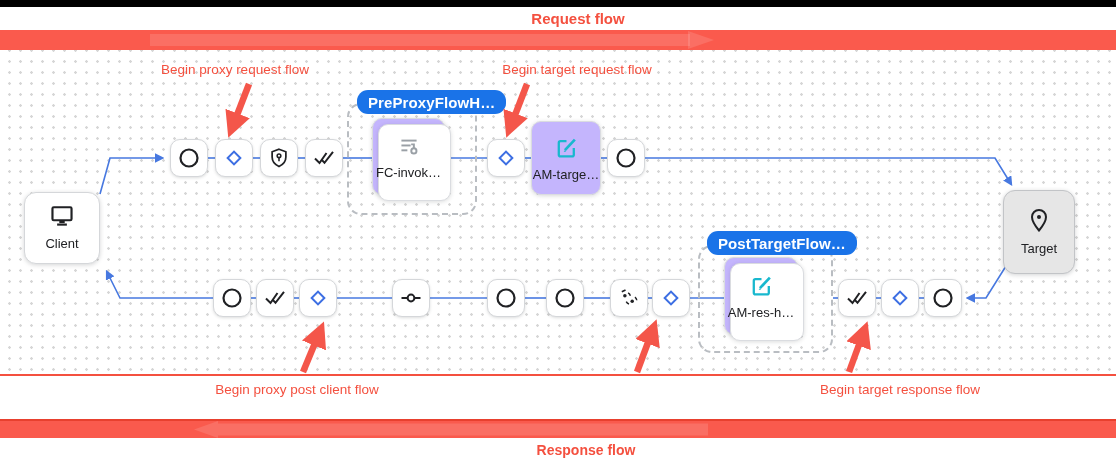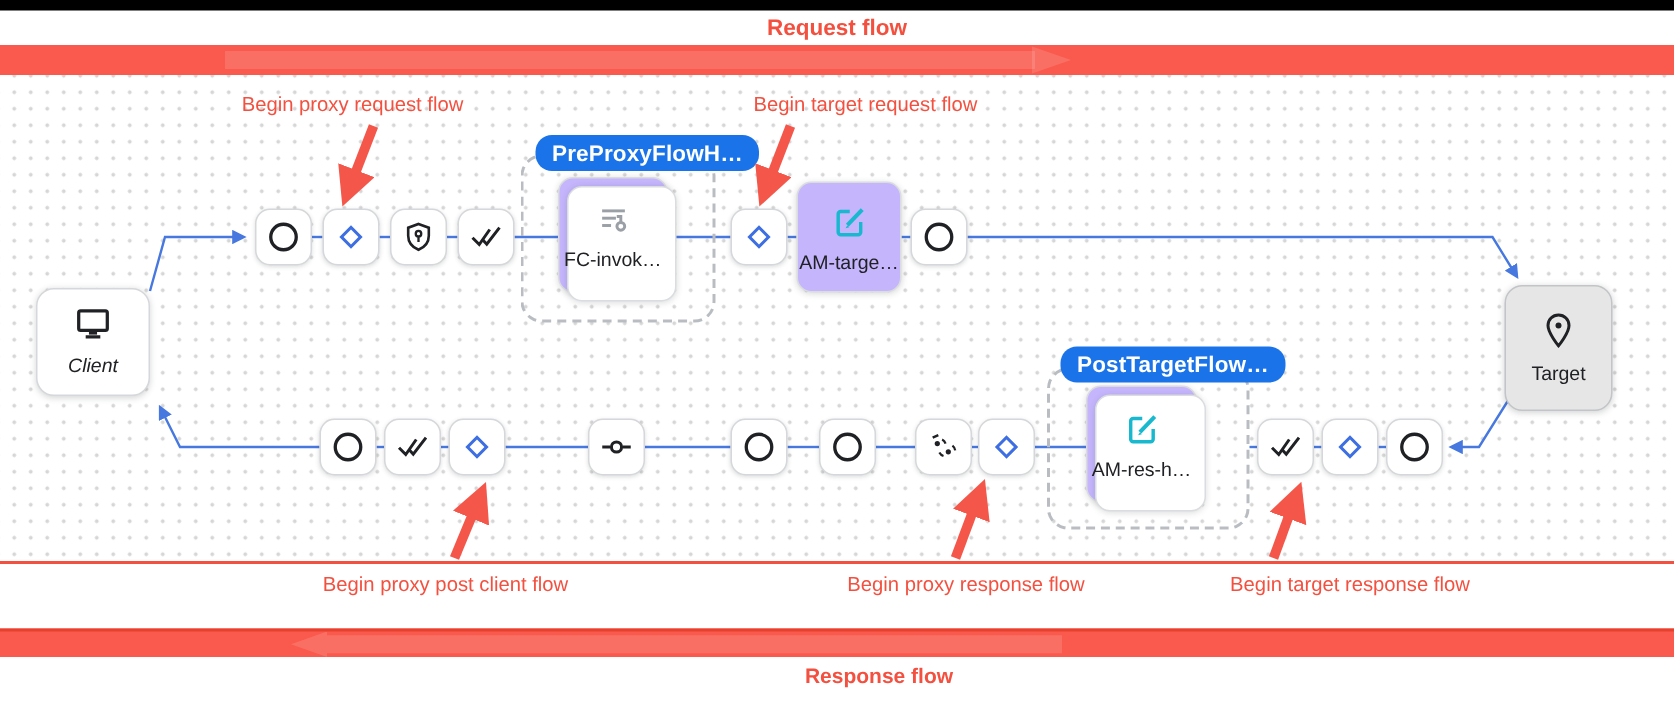--- a/index.html
+++ b/index.html
@@ -58,21 +58,21 @@
     font-size:13.5px;white-space:nowrap;z-index:7;
   }
   .node-label{font-size:13px;color:#202124;}
 </style>
 </head>
 <body>
 
 <div id="screen">
 
   <div class="black-bar"></div>
-  <div class="banner-label" style="left:558px;top:10px;text-align:center;">Request flow</div>
+  <div class="banner-label" style="left:578px;top:10px;text-align:center;">Request flow</div>
   <div class="red-bar" style="top:30px;height:20px;">
     <svg width="1116" height="20">
       <rect x="150" y="4" width="540" height="12" fill="rgba(255,255,255,0.13)"></rect>
       <polygon points="688,1 714,10 688,19" fill="rgba(255,255,255,0.13)"></polygon>
     </svg>
   </div>
 
   <div class="canvas"></div>
   <div class="thin-red-line"></div>
 
@@ -103,21 +103,21 @@
       <path d="M584,298 L610,298"></path>
       <path d="M525,298 L546,298"></path>
       <path d="M430,298 L487,298"></path>
       <path d="M337,298 L392,298"></path>
       <path d="M294,298 L299,298"></path>
       <path d="M251,298 L256,298"></path>
       <path d="M213,298 L120,298 L107,272" marker-end="url(#blueArrow)"></path>
     </g>
   </svg>
 
-  <div class="endpoint" style="left:24px;top:192px;width:76px;height:72px;font-style:italic;">
+  <div class="endpoint" style="left:24px;top:192px;width:76px;height:72px;">
     <svg width="26" height="24" viewBox="0 0 24 22">
       <rect x="3.2" y="2" width="17.6" height="12" rx="1.2" fill="none" stroke="#202124" stroke-width="2"></rect>
       <rect x="9.5" y="14" width="5" height="2.6" fill="#202124"></rect>
       <rect x="7.5" y="17" width="9" height="2" fill="#202124"></rect>
     </svg>
     <span class="node-label">Client</span>
   </div>
 
   <div class="endpoint gray" style="left:1003px;top:190px;width:72px;height:84px;">
     <svg width="24" height="26" viewBox="0 0 24 26">
@@ -284,21 +284,20 @@
       <path d="M527,84 L510,128" marker-end="url(#redArrow)"></path>
       <path d="M303,372 L320,331" marker-end="url(#redArrow)"></path>
       <path d="M637,372 L653,329" marker-end="url(#redArrow)"></path>
       <path d="M849,372 L864,331" marker-end="url(#redArrow)"></path>
     </g>
   </svg>
 
   <div class="annotation" style="left:235px;top:62px;">Begin proxy request flow</div>
   <div class="annotation" style="left:577px;top:62px;">Begin target request flow</div>
   <div class="annotation" style="left:297px;top:382px;">Begin proxy post client flow</div>
-  <div class="annotation" style="left:644px;top:382px;">Begin proxy response flow</div>
   <div class="annotation" style="left:900px;top:382px;">Begin target response flow</div>
 
   <div class="red-bar" style="top:419px;height:19px;border-top:2px solid #E8402E;box-sizing:border-box;">
     <svg width="1116" height="17">
       <polygon points="218,0 194,8.5 218,17" fill="rgba(255,255,255,0.13)"></polygon>
       <rect x="218" y="2.5" width="490" height="12" fill="rgba(255,255,255,0.13)"></rect>
     </svg>
   </div>
   <div class="banner-label" style="left:546px;top:442px;font-size:14px;margin-left:40px;">Response flow</div>
 

